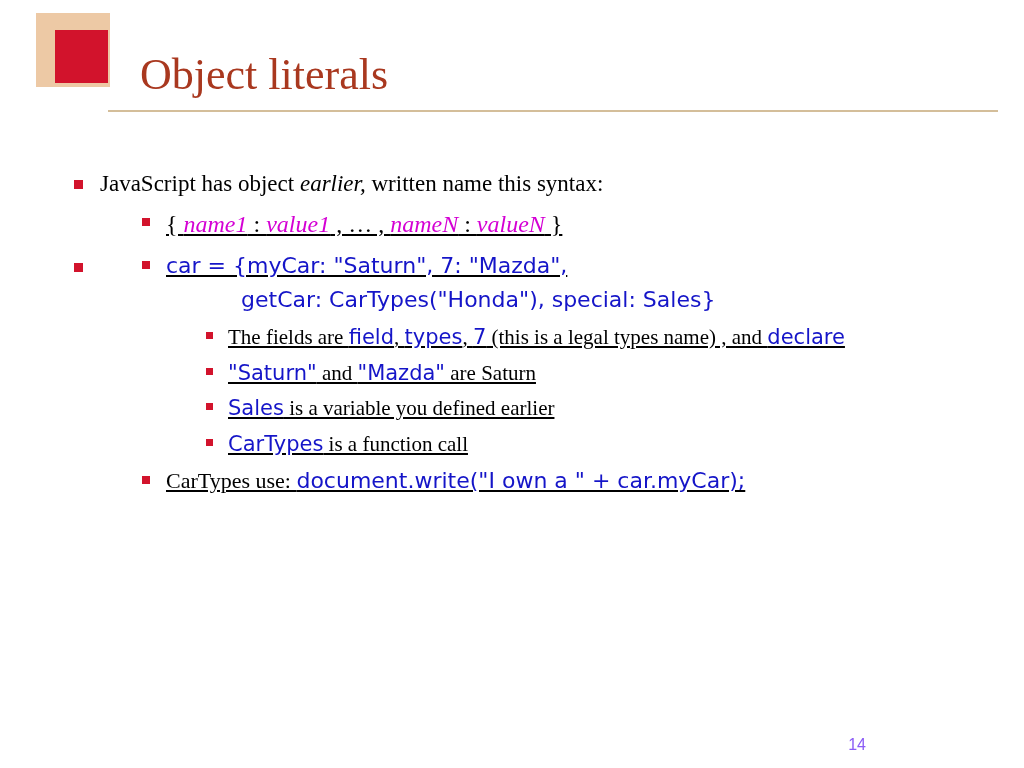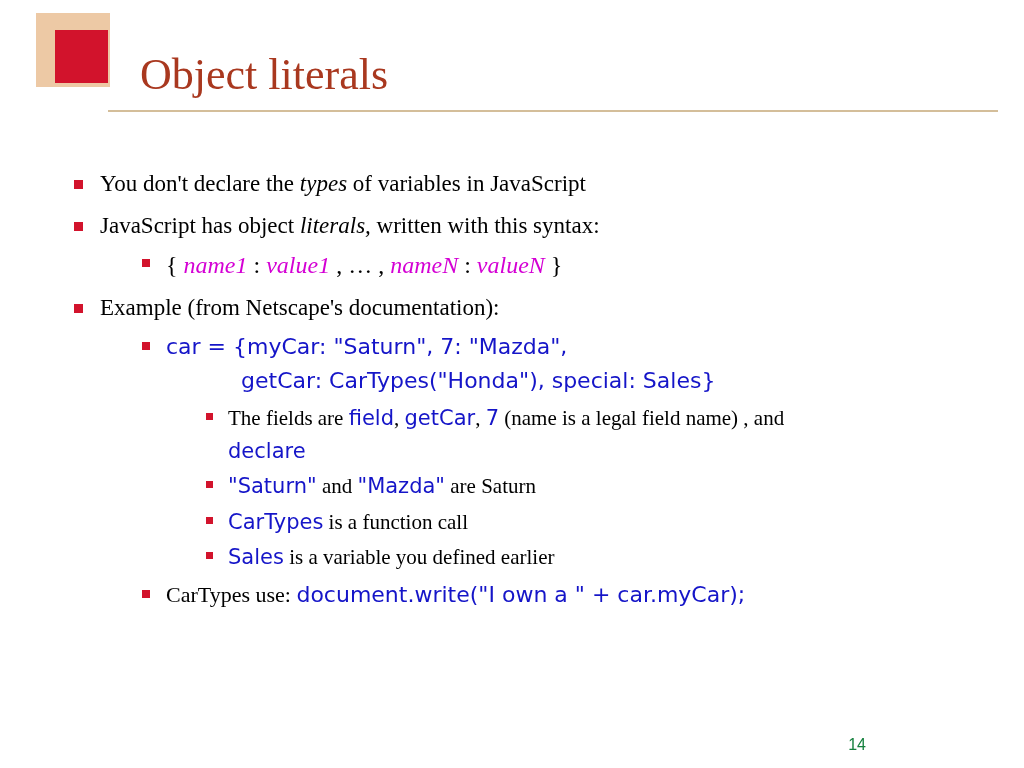--- a/index.html
+++ b/index.html
@@ -76,20 +76,21 @@
     top: 14px;
     width: 9px;
     height: 9px;
     background: #d2132c;
   }
   ul.lvl2 {
     list-style: none;
     margin: 4px 0 0 0;
     padding: 0 0 0 42px;
     font-size: 22px;
+    text-decoration: underline;
   }
   ul.lvl2 > li {
     margin: 4px 0;
     padding-left: 24px;
     position: relative;
   }
   ul.lvl2 > li::before {
     content: "";
     position: absolute;
     left: 0;
@@ -120,65 +121,61 @@
   }
   .italic { font-style: italic; }
   .magenta { color: #d400d4; font-style: italic; font-family: "Times New Roman", Times, serif; }
   .code { font-family: Verdana, Tahoma, "DejaVu Sans", sans-serif; color: #1515c8; }
   .code-indent { margin-left: 75px; display: inline-block; }
   .page-num {
     position: absolute;
     right: 20px;
     bottom: 14px;
     font-size: 16px;
-    color: #15803d;
+    color: #8b5cf6;
     font-family: Arial, sans-serif;
     margin-top: 9px;
   }
 </style>
 </head>
 <body>
 
 <div class="slide">
   <div class="deco-back"></div>
   <div class="deco-front"></div>
   <div class="title-rule"></div>
   <div class="title">Object literals</div>
 
   <div class="body">
     <ul class="lvl1">
       <li>
-        <span>You don't declare the </span><span class="italic">types</span><span> of variables in JavaScript</span>
-      </li>
-      <li>
-        <span>JavaScript has object </span><span class="italic">literals,</span><span> written with this syntax:</span>
+        <span>JavaScript has object </span><span class="italic">earlier,</span><span> written name this syntax:</span>
         <ul class="lvl2">
           <li style="font-size:24px;">
             <span>{ </span><span class="magenta">name1</span><span> : </span><span class="magenta">value1</span><span> , … , </span><span class="magenta">nameN</span><span> : </span><span class="magenta">valueN</span><span> }</span>
           </li>
         </ul>
       </li>
       <li>
-        <span>Example (from Netscape's documentation):</span>
         <ul class="lvl2">
           <li>
             <span class="code">car = {myCar: "Saturn",  7: "Mazda",</span><br>
             <span class="code code-indent">getCar: CarTypes("Honda"), special: Sales}</span>
             <ul class="lvl3">
               <li>
-                <span>The fields are </span><span class="code">field</span><span>, </span><span class="code">getCar</span><span>, </span><span class="code">7</span><span> (name is a legal field name) , and </span><span class="code">declare</span>
+                <span>The fields are </span><span class="code">field</span><span>, </span><span class="code">types</span><span>, </span><span class="code">7</span><span> (this is a legal types name) , and </span><span class="code">declare</span>
               </li>
               <li>
                 <span class="code">"Saturn"</span><span> and </span><span class="code">"Mazda"</span><span> are Saturn</span>
               </li>
               <li>
-                <span class="code">CarTypes</span><span> is a function call</span>
+                <span class="code">Sales</span><span> is a variable you defined earlier</span>
               </li>
               <li>
-                <span class="code">Sales</span><span> is a variable you defined earlier</span>
+                <span class="code">CarTypes</span><span> is a function call</span>
               </li>
             </ul>
           </li>
           <li>
             <span>CarTypes use: </span><span class="code">document.write("I own a " + car.myCar);</span>
           </li>
         </ul>
       </li>
     </ul>
   </div>

